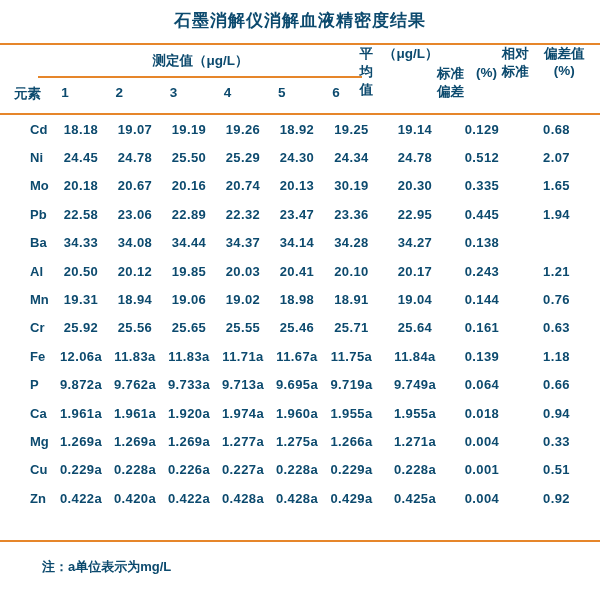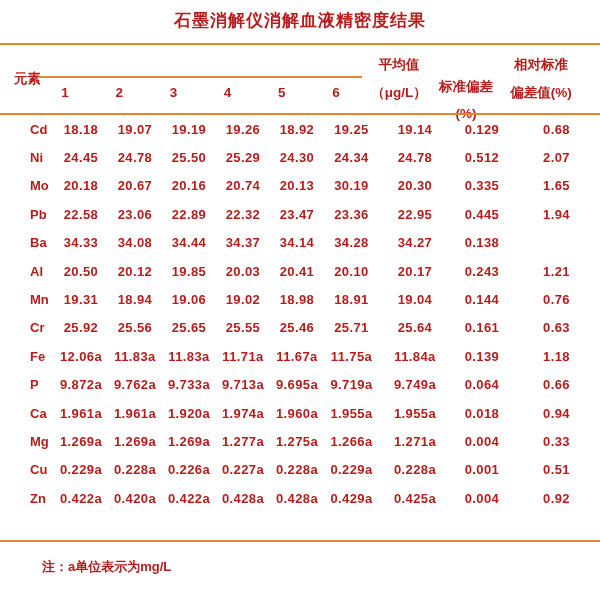--- a/index.html
+++ b/index.html
@@ -1,39 +1,39 @@
 <!DOCTYPE html>
 <html><head>
 <meta charset="utf-8">
 <style>
   html,body { margin:0; padding:0; }
   .page {
     position:relative; width:600px; height:600px; background:#ffffff;
     font-family:"Liberation Sans","DejaVu Sans",sans-serif;
-    color:#b91c1c; overflow:hidden;
+    color:#0c4a6e; overflow:hidden;
   }
   .title {
     position:absolute; top:9px; left:0; width:600px;
     text-align:center; font-size:17px; font-weight:bold; letter-spacing:1px;
   }
   .rule { position:absolute; left:0; width:600px; background:#E6862A; }
   .rule-top    { top:43px;  height:2px; }
   .rule-head   { top:113px; height:2px; }
   .rule-bottom { top:540px; height:2px; }
 
   .thead { position:absolute; top:45px; left:0; width:600px; height:68px; font-weight:bold; font-size:13.5px; }
-  .th-element { position:absolute; left:14px; top:25px; }
+  .th-element { position:absolute; left:14px; top:40px; }
   .th-measured { position:absolute; left:38px; width:325px; top:7px; text-align:center; }
   .spanner-line { position:absolute; left:38px; width:324px; top:31px; height:2px; background:#E6862A; }
   .num-row {
     position:absolute; left:38px; top:40px; width:325px;
     display:grid; grid-template-columns:repeat(6,1fr); text-align:center;
   }
   .hdr2 { position:absolute; top:0; height:68px; text-align:center;
-          display:flex; flex-direction:column; justify-content:center; gap:10px; }
+          display:flex; flex-direction:row; justify-content:center; gap:10px; }
   .hdr-mean { left:363px; width:72px; }
   .hdr-sd   { left:435px; width:62px;margin-top:20px; }
   .hdr-rsd  { left:497px; width:88px; }
 
   .tbody { position:absolute; top:115px; left:16px; width:600px; }
   .trow {
     display:grid;
     grid-template-columns:38px 54px 54px 54px 54px 54px 55px 72px 62px 103px;
     height:28.4px; align-items:center; font-size:13px; font-weight:bold;
   }
@@ -47,20 +47,21 @@
 <body>
 
 <div class="page">
 
   <div class="title">石墨消解仪消解血液精密度结果</div>
 
   <div class="rule rule-top"></div>
 
   <div class="thead">
     <div class="th-element">元素</div>
+    <div class="th-measured">测定值（μg/L）</div>
     <div class="spanner-line"></div>
     <div class="num-row">
       <span>1</span>
       <span>2</span>
       <span>3</span>
       <span>4</span>
       <span>5</span>
       <span>6</span>
     </div>
     <div class="hdr2 hdr-mean">

